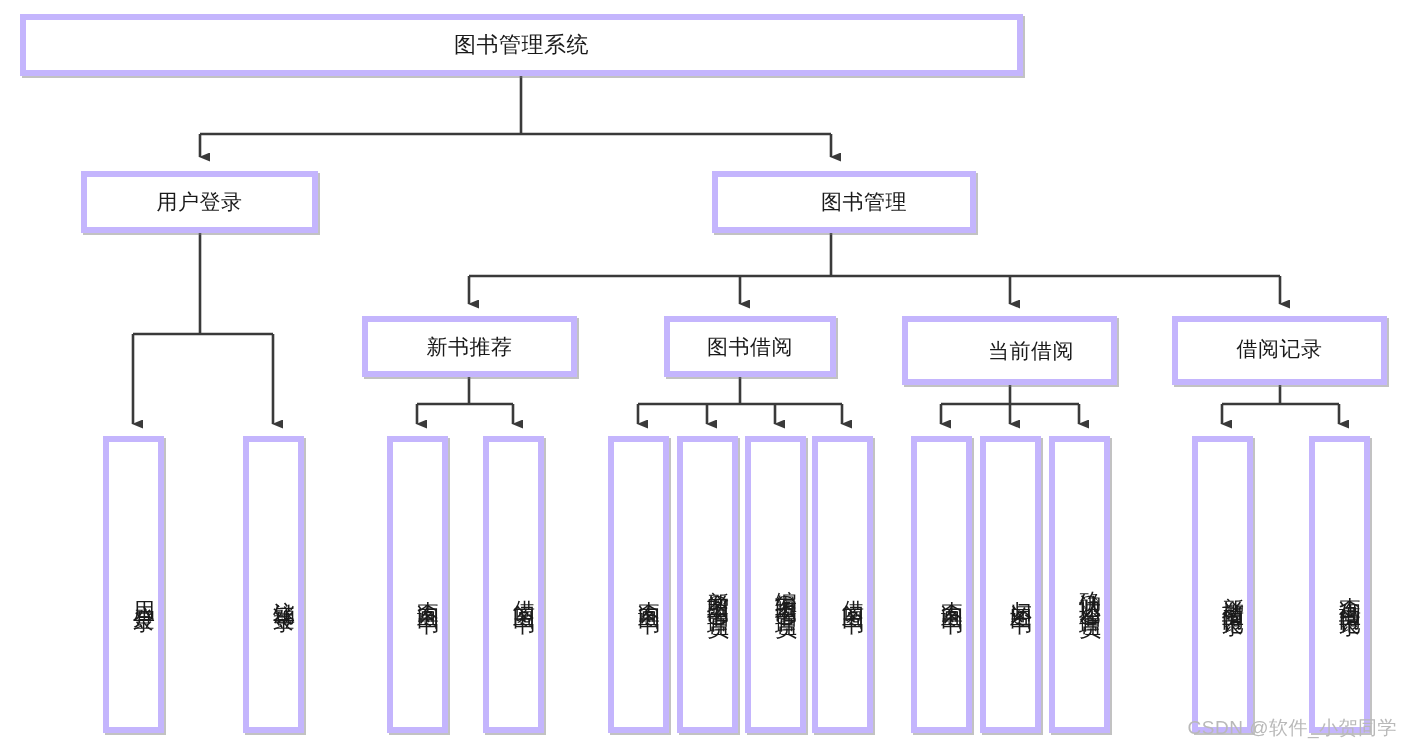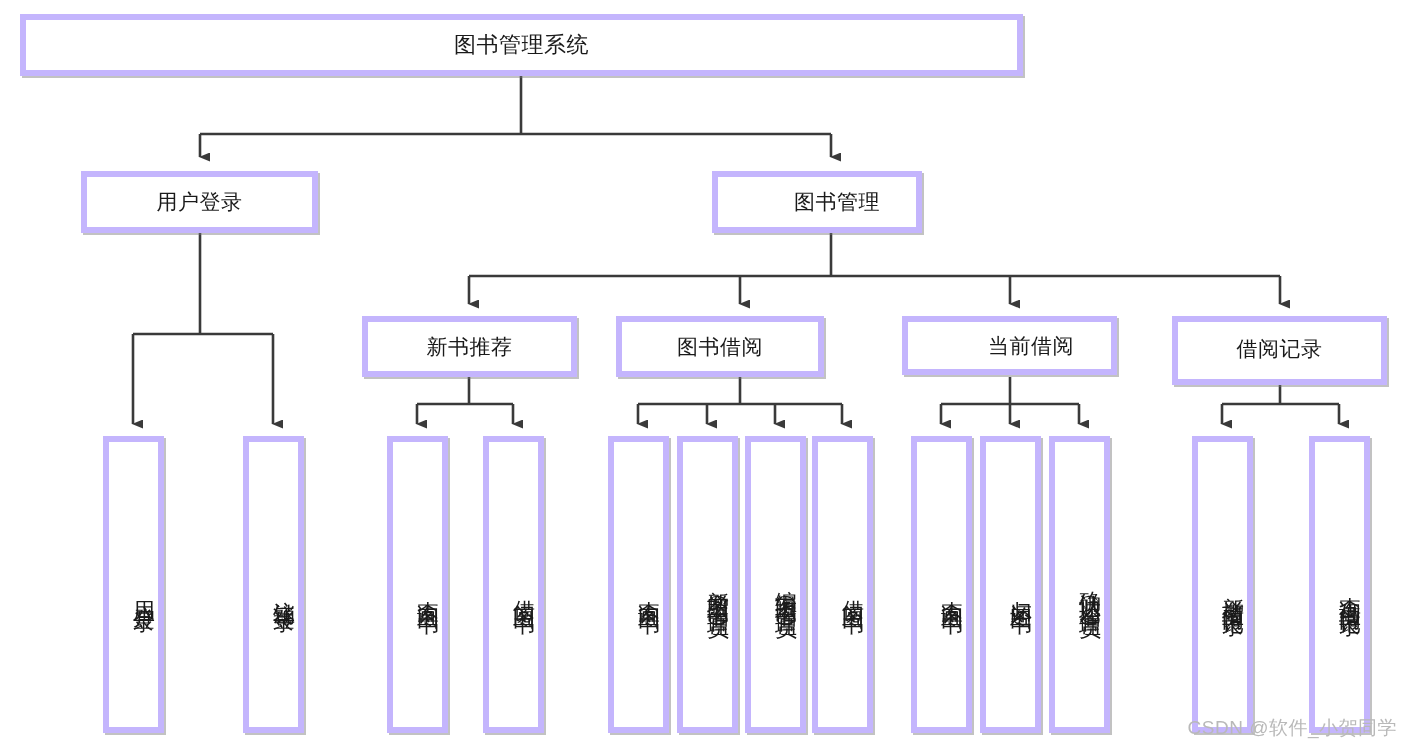--- a/index.html
+++ b/index.html
@@ -123,31 +123,31 @@
     </g>
   </svg>
 
   <div class="node horiz root" style="left:20px; top:14px; width:1003px; height:62px;">
     <span class="label">图书管理系统</span>
   </div>
 
   <div class="node horiz" style="left:81px; top:171px; width:237px; height:62px;">
     <span class="label">用户登录</span>
   </div>
-  <div class="node horiz" style="left:712px; top:171px; width:210px; height:62px;padding-left:40px;">
+  <div class="node horiz" style="left:712px; top:171px; width:264px; height:62px;padding-left:40px;">
     <span class="label">图书管理</span>
   </div>
 
   <div class="node horiz" style="left:362px; top:316px; width:215px; height:61px;align-items:center;">
     <span class="label">新书推荐</span>
   </div>
-  <div class="node horiz" style="left:616px; top:316px; width:208px; height:61px;">
+  <div class="node horiz" style="left:664px; top:316px; width:172px; height:61px;">
     <span class="label">图书借阅</span>
   </div>
-  <div class="node horiz" style="left:902px; top:316px; width:215px; height:59px;padding-left:43px;">
+  <div class="node horiz" style="left:902px; top:316px; width:215px; height:69px;padding-left:43px;">
     <span class="label">当前借阅</span>
   </div>
   <div class="node horiz" style="left:1172px; top:316px; width:215px; height:69px;font-family:Liberation Mono, monospace;">
     <span class="label">借阅记录</span>
   </div>
 
   <div class="node vert" style="left:103px; top:436px; width:61px; height:297px;">
     <span class="label">用户登录</span>
   </div>
   <div class="node vert" style="left:243px; top:436px; width:61px; height:297px;">

